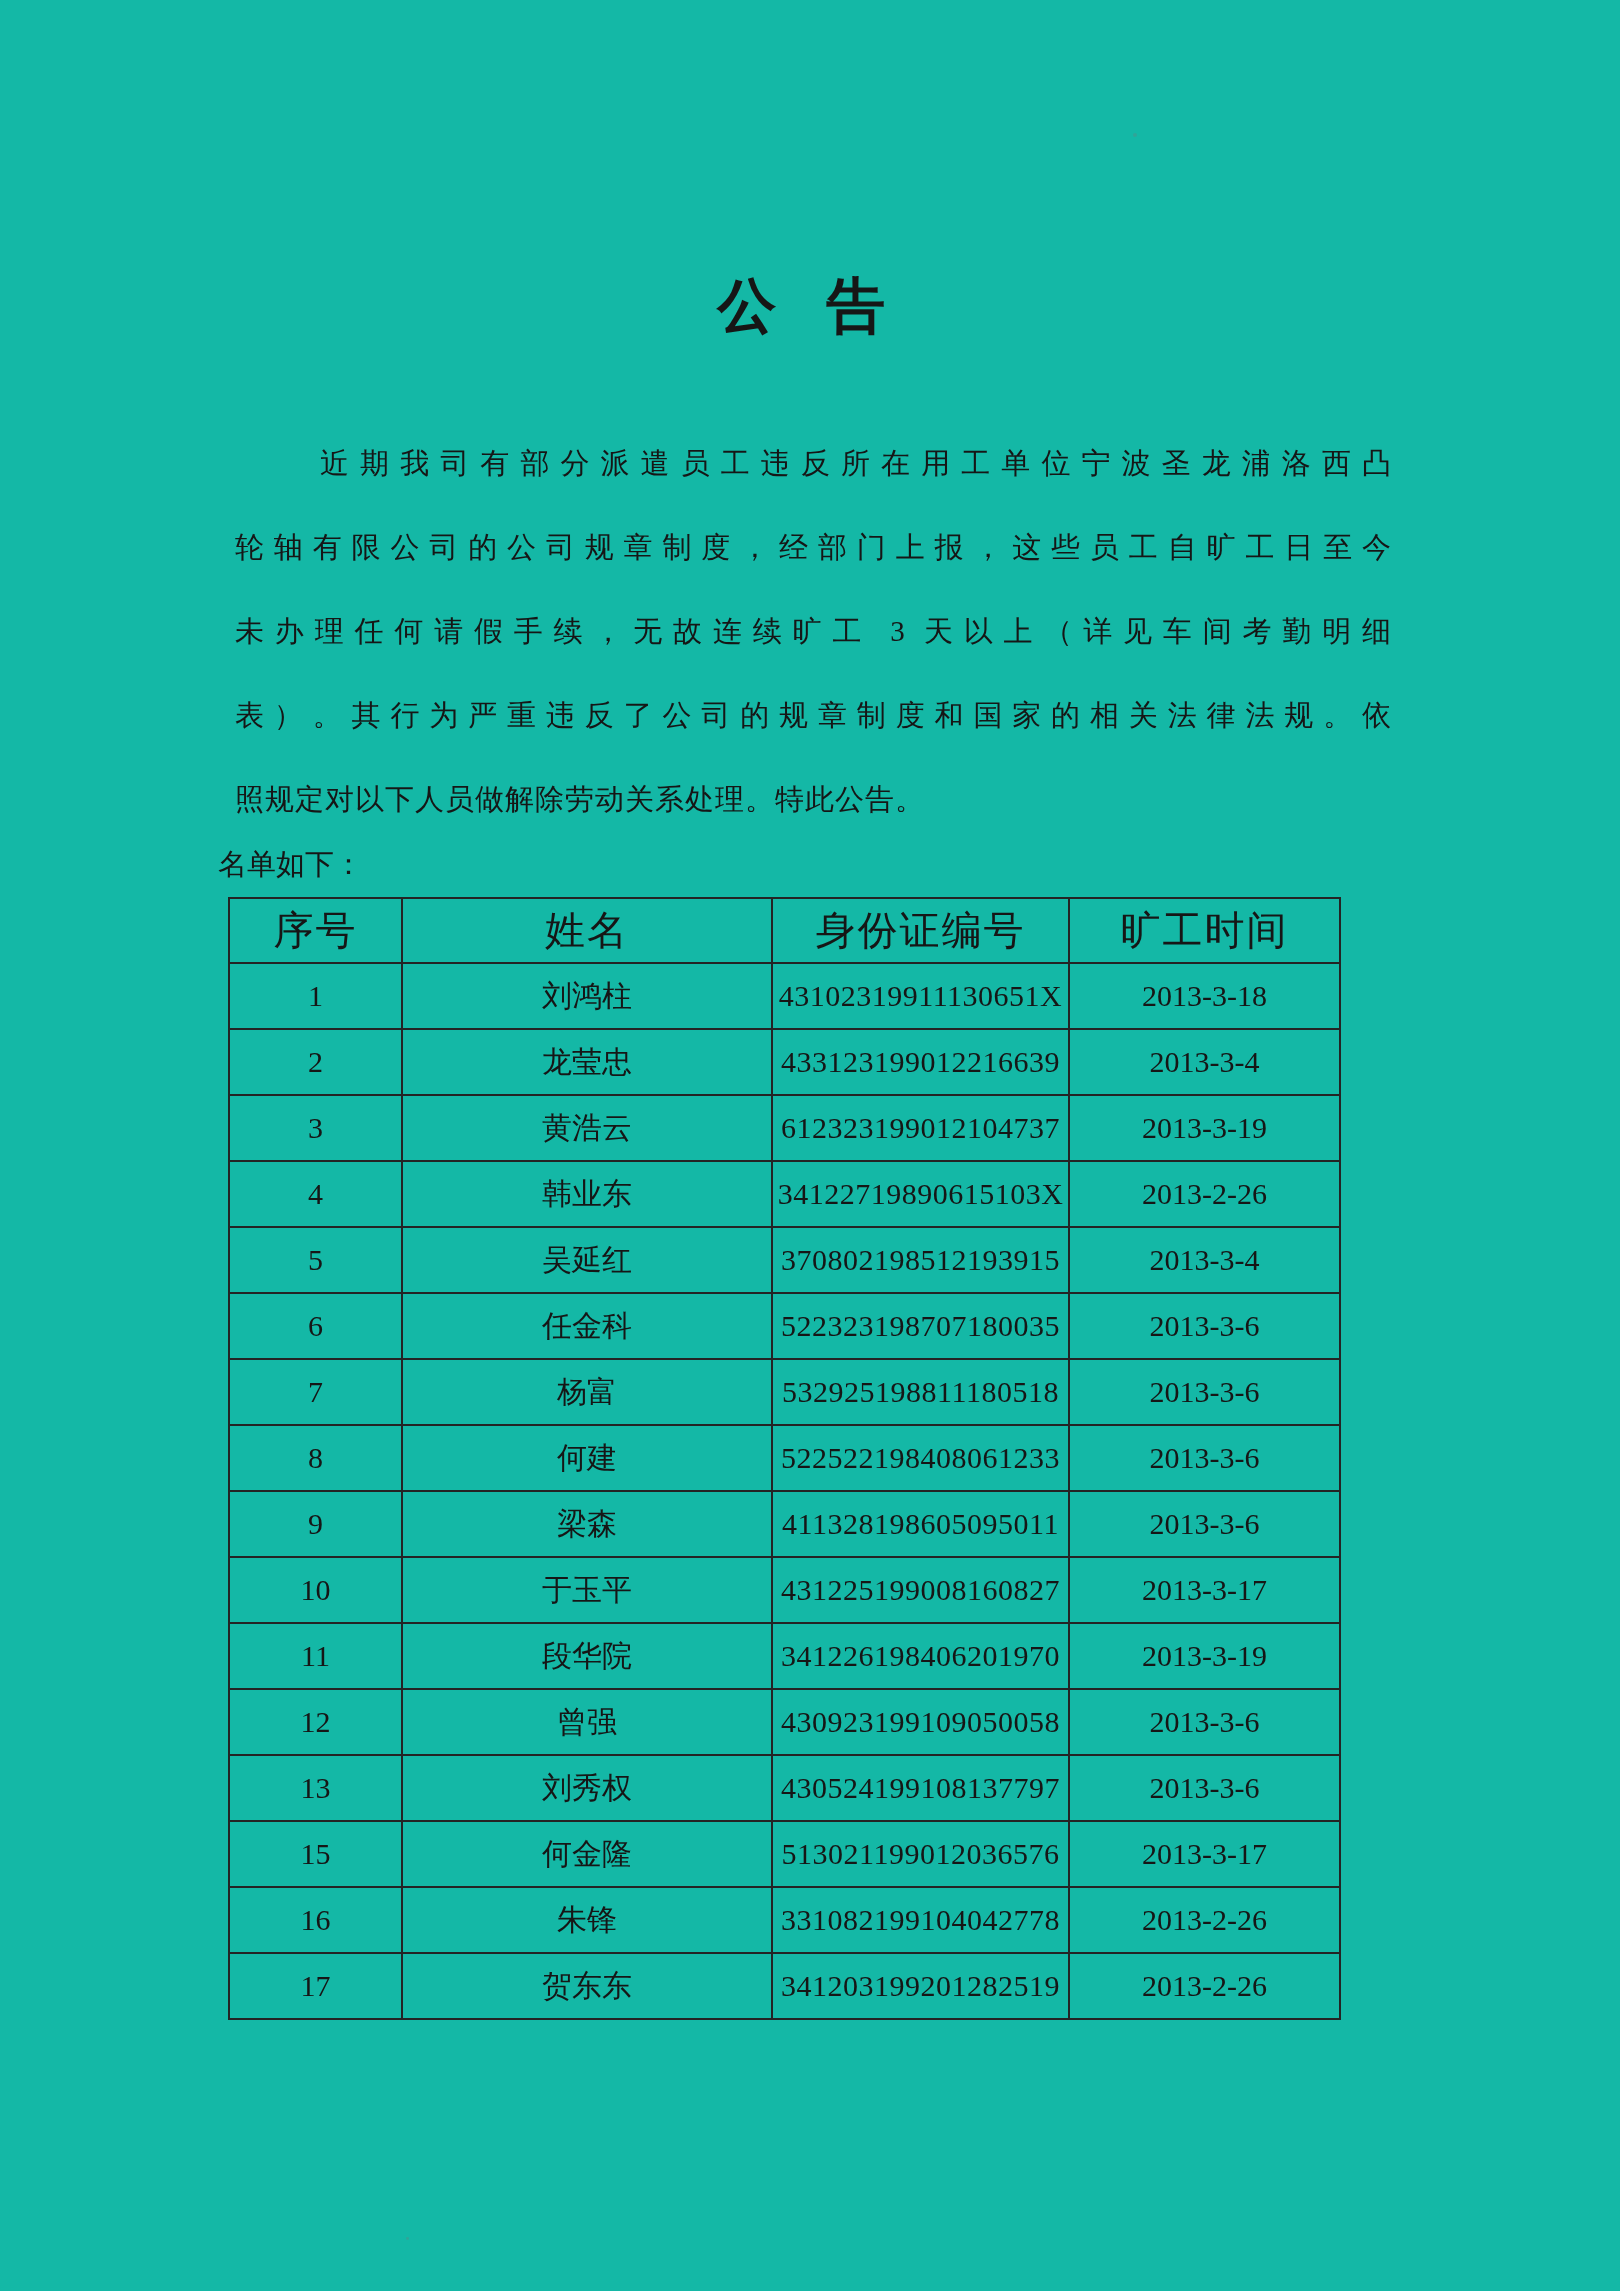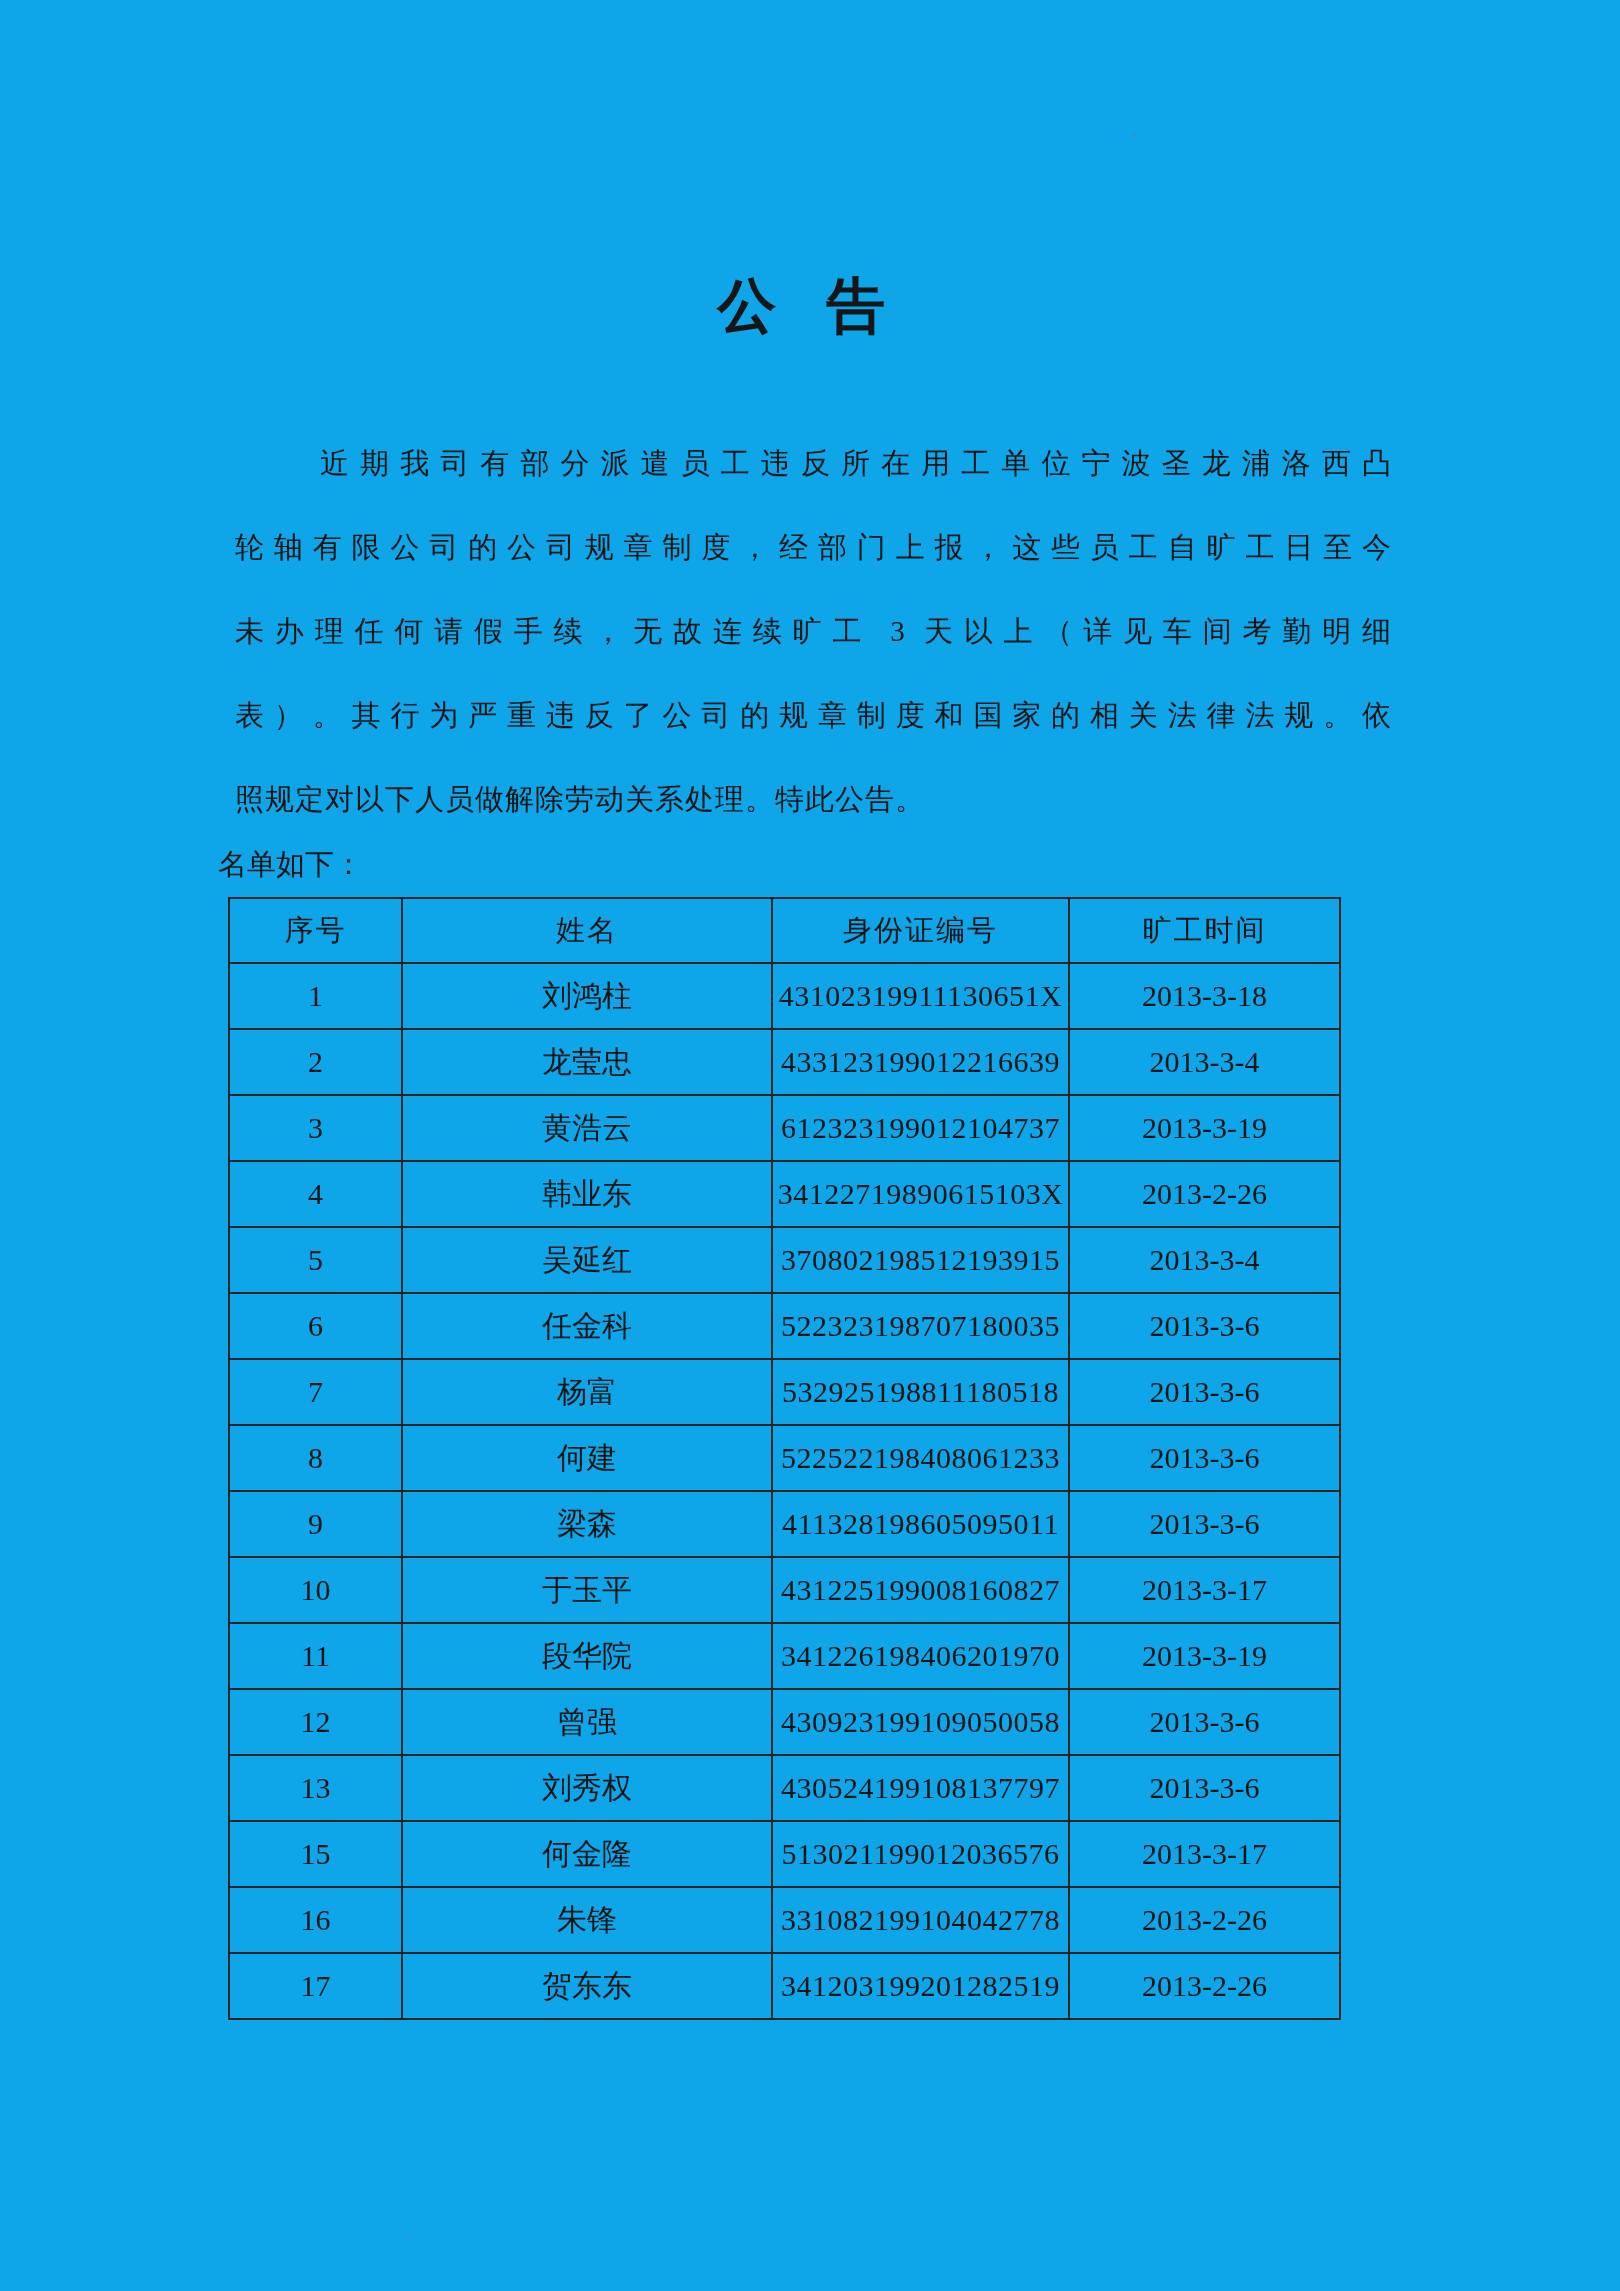--- a/index.html
+++ b/index.html
@@ -5,21 +5,21 @@
   html, body { margin: 0; padding: 0; }
   body {
     background: #fbfbf9;
     font-family: "Liberation Serif", "DejaVu Serif", serif;
     color: #1c1c1c;
   }
   .page {
     position: relative;
     width: 1620px;
     height: 2292px;
-    background: #0ea5e9;
+    background: #14b8a6;
     overflow: hidden;
   }
   .title {
     position: absolute;
     top: 267px;
     left: 0;
     width: 100%;
     margin: 0;
     text-align: center;
     font-size: 59px;
@@ -71,21 +71,21 @@
   .c-date { width: 271px; }
   table.roster th, table.roster td {
     border: 2px solid #242424;
     text-align: center;
     vertical-align: middle;
     font-weight: normal;
     padding: 0;
     overflow: hidden;
     color: #161616;
   }
-  table.roster th { height: 63px; font-size: 29px; letter-spacing: 2px; }
+  table.roster th { height: 63px; font-size: 40px; letter-spacing: 2px; }
   table.roster td { height: 64px; font-size: 30px; }
   td[data-name="cell-date"] { font-size: 29px; }
   td[data-name="cell-id"] { letter-spacing: 0.5px; }
   .speck {
     position: absolute;
     width: 3.9px; height: 3.9px;
     border-radius: 50%;
     background: #777;
     opacity: 0.30;
   }

